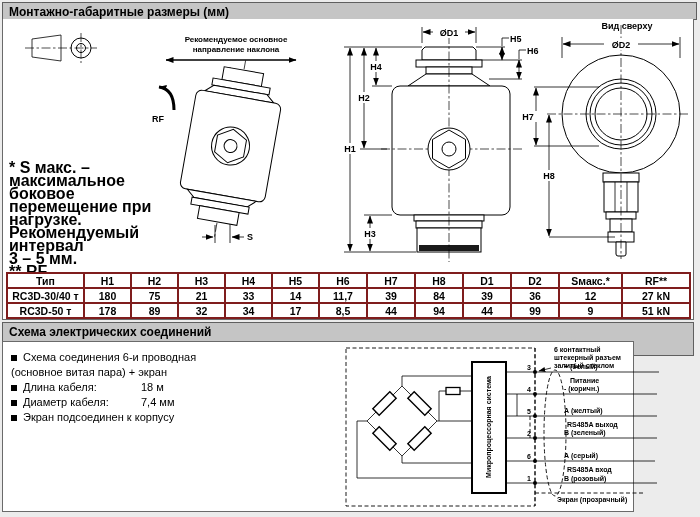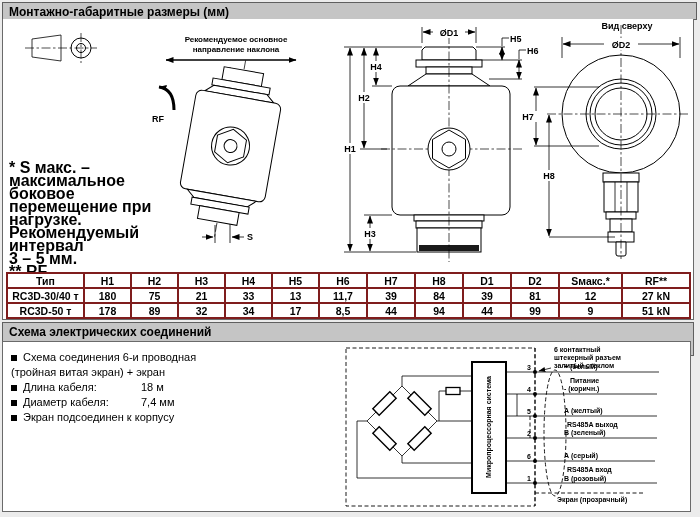--- a/index.html
+++ b/index.html
@@ -4,21 +4,21 @@
 <style>
   html,body{margin:0;padding:0;}
   body{background:#d8d8d8;font-family:"Liberation Sans",sans-serif;}
   .page{position:relative;width:700px;height:517px;background:#ececec;overflow:hidden;}
   .bar{position:absolute;left:2px;background:#c5c5c5;border:1px solid #5f5f5f;
        font-size:12px;font-weight:bold;color:#000;line-height:16px;padding:1px 0 0 6px;box-sizing:border-box;}
   .bar1{top:2px;width:695px;height:18px;}
   .bar2{top:322px;width:692px;height:34px;}
   .box{position:absolute;left:2px;background:#fff;border:1px solid #6a6a6a;box-sizing:border-box;}
   .mainbox{top:19px;width:692px;height:301px;border-top:none;}
-  .botbox{top:341px;width:689px;height:171px;}
+  .botbox{top:341px;width:632px;height:171px;}
   .notes{position:absolute;left:6px;top:142px;width:176px;font-size:16px;font-weight:bold;
          line-height:13px;white-space:pre-line;color:#000;}
   .dimtable{position:absolute;left:3px;top:253px;width:685px;border-collapse:collapse;table-layout:fixed;background:#fff;}
   .dimtable th,.dimtable td{border:2px solid #7f1d1d;font-size:10.5px;font-weight:bold;text-align:center;
          padding:0 1px;height:13px;white-space:nowrap;overflow:hidden;}
   .bullets{position:absolute;left:8px;top:8px;width:326px;font-size:11px;color:#000;}
   .brow{line-height:15px;}
   .sq{display:inline-block;width:6px;height:6px;background:#000;margin-right:6px;}
   .cont{padding-left:0px;}
   .blabel{display:inline-block;width:118px;}
@@ -236,26 +236,26 @@
           <th>RF**</th>
         </tr>
       </thead>
       <tbody>
         <tr>
           <td>RC3D-30/40 т</td>
           <td>180</td>
           <td>75</td>
           <td>21</td>
           <td>33</td>
-          <td>13</td>
+          <td>14</td>
           <td>11,7</td>
           <td>39</td>
           <td>84</td>
           <td>39</td>
-          <td>81</td>
+          <td>36</td>
           <td>12</td>
           <td>27 kN</td>
         </tr>
         <tr>
           <td>RC3D-50 т</td>
           <td>178</td>
           <td>89</td>
           <td>32</td>
           <td>34</td>
           <td>17</td>
@@ -271,21 +271,21 @@
     </table>
   </div>
 
   <div class="bar bar2">
     <span>Схема электрических соединений</span>
   </div>
 
   <div class="box botbox">
     <div class="bullets">
       <div class="brow"><span class="sq"></span><span>Схема соединения 6-и проводная</span></div>
-      <div class="brow cont"><span>(тройная витая экран) + экран</span></div>
+      <div class="brow cont"><span>(основное витая пара) + экран</span></div>
       <div class="brow"><span class="sq"></span><span class="blabel">Длина кабеля:</span><span>18 м</span></div>
       <div class="brow"><span class="sq"></span><span class="blabel">Диаметр кабеля:</span><span>7,4 мм</span></div>
       <div class="brow"><span class="sq"></span><span>Экран подсоединен к корпусу</span></div>
     </div>
 
     <svg style="left:336px;top:0;" width="352" height="170" viewBox="0 0 352 170">
       <defs>
         <marker id="ar2" viewBox="0 0 8 6" refX="7.5" refY="3" markerWidth="7" markerHeight="5" orient="auto" markerUnits="userSpaceOnUse">
             <path d="M0,0L8,3L0,6Z" fill="#000"></path>
           </marker>

